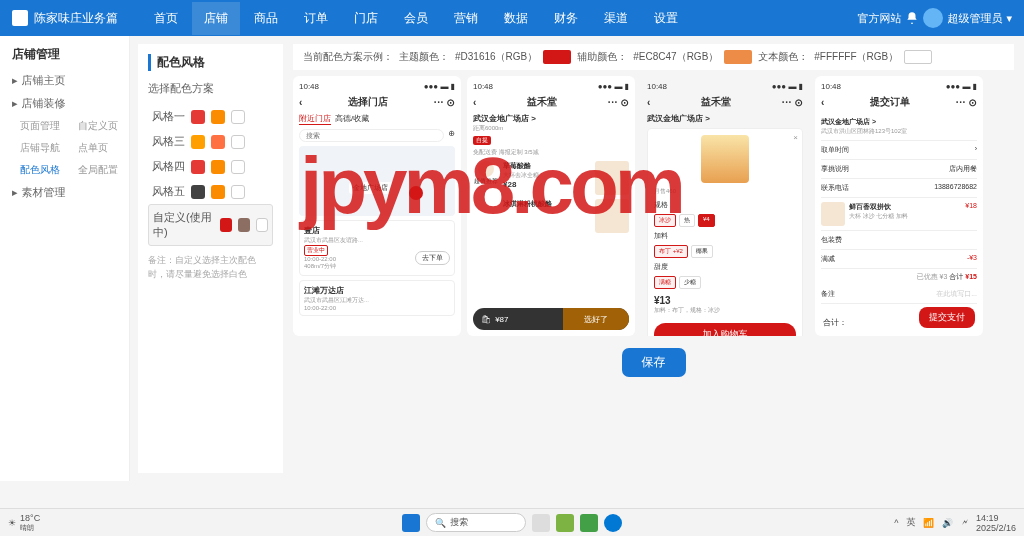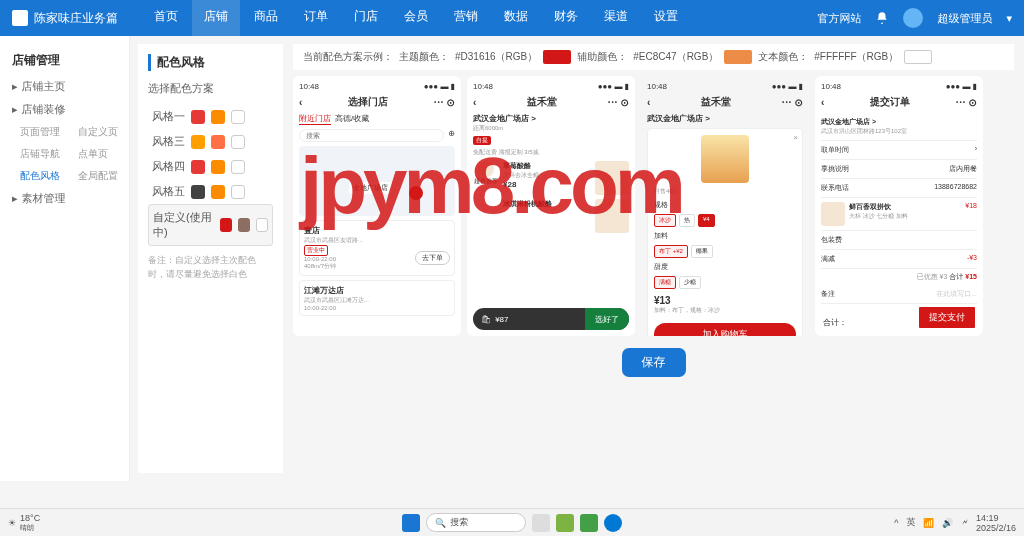--- a/index.html
+++ b/index.html
@@ -1,27 +1,27 @@
 <!DOCTYPE html>
 <html><head>
 <meta charset="utf-8">
 <style>
 *{margin:0;padding:0;box-sizing:border-box;font-family:-apple-system,BlinkMacSystemFont,"Segoe UI",sans-serif}
 body{background:#f5f5f5;width:1024px;height:536px;overflow:hidden;position:relative;font-size:11px}
-.topbar{height:36px;background:#1976d2;color:#fff;display:flex;padding:0 12px}
+.topbar{height:36px;background:#1976d2;color:#fff;display:flex;align-items:center;padding:0 12px}
 .logo{display:flex;align-items:center;gap:6px;font-size:12px}
 .logo-icon{width:16px;height:16px;background:#fff;border-radius:2px}
 .topnav{display:flex;margin-left:24px;gap:2px}
 .topnav-item{padding:8px 12px;font-size:12px;cursor:pointer}
 .topnav-item.active{background:rgba(255,255,255,0.15)}
-.topright{margin-left:auto;display:flex;align-items:center;gap:14px;font-size:11px}
+.topright{margin-left:auto;display:flex;align-items:center;gap:4px;font-size:11px}
 .avatar{width:20px;height:20px;background:#64b5f6;border-radius:50%}
 .bell{width:14px;height:14px}
 .layout{display:flex;height:445px}
-.sidebar{width:130px;background:#fff;border-right:1px solid #eee;padding-top:10px}
+.sidebar{width:130px;background:#fff;border-right:1px solid #eee;padding-top:4px}
 .sidebar-title{padding:6px 12px;font-size:12px;font-weight:600;color:#333}
 .sidebar-group{padding:4px 12px;font-size:11px;color:#666;display:flex;align-items:center;gap:4px}
 .sidebar-sub{padding:4px 0 4px 20px;display:flex;gap:18px;font-size:10px;color:#999}
 .sidebar-item.active{color:#1976d2}
 .main{flex:1;display:flex}
 .schemes{width:145px;background:#fff;margin:8px 0 8px 8px;padding:10px}
 .main-title{font-size:12px;font-weight:600;color:#333;margin-bottom:10px;border-left:3px solid #1976d2;padding-left:6px}
 .scheme-label{font-size:11px;color:#666;margin-bottom:8px}
 .scheme-row{display:flex;align-items:center;gap:6px;padding:5px 4px;font-size:11px;color:#555;cursor:pointer}
 .scheme-row.active{background:#f5f5f5;border:1px solid #ddd;border-radius:3px}
@@ -46,29 +46,29 @@
 .store-card{border:1px solid #eee;border-radius:4px;padding:4px;margin-bottom:4px}
 .store-name{font-size:8px;font-weight:600}
 .store-addr{font-size:6px;color:#999}
 .tag{display:inline-block;border:1px solid #d31616;color:#d31616;border-radius:2px;padding:0 2px;font-size:6px}
 .product-row{display:flex;gap:4px;margin-bottom:4px}
 .product-img{width:34px;height:34px;background:#f5e6d3;border-radius:3px}
 .product-name{font-size:7px;font-weight:600}
 .product-price{font-size:8px;color:#333;font-weight:700}
 .badge{position:absolute;background:#d31616;color:#fff;font-size:6px;padding:1px 4px;border-radius:6px}
 .cart-bar{position:absolute;bottom:6px;left:6px;right:6px;height:22px;background:#333;border-radius:11px;display:flex;align-items:center;color:#fff;font-size:8px}
-.cart-bar .btn{background:#15803d;height:100%;padding:0 10px;display:flex;align-items:center;border-radius:0 11px 11px 0;margin-left:auto}
+.cart-bar .btn{background:#a16207;height:100%;padding:0 21px;display:flex;align-items:center;border-radius:0 11px 11px 0;margin-left:auto}
 .modal-prod{background:#fff;border-radius:4px;padding:6px;position:relative;margin-top:4px;border:1px solid #eee}
 .modal-img{width:48px;height:48px;margin:0 auto;background:linear-gradient(#f9e4a8,#e8a050);border-radius:4px}
 .modal-close{position:absolute;right:4px;top:4px;color:#999}
 .spec-btns{display:flex;gap:3px;margin-top:4px}
 .spec-btn{border:1px solid #ddd;border-radius:2px;padding:1px 4px;font-size:6px}
 .spec-btn.active{border-color:#d31616;color:#d31616;background:#fdf0f0}
 .add-cart-btn{background:#d31616;color:#fff;text-align:center;padding:5px;border-radius:12px;font-size:9px;margin-top:8px}
-.checkout-btn{position:absolute;bottom:8px;right:8px;background:#d31616;color:#fff;padding:4px 10px;border-radius:1px;font-size:9px}
+.checkout-btn{position:absolute;bottom:8px;right:8px;background:#d31616;color:#fff;padding:4px 10px;border-radius:8px;font-size:9px}
 .order-section{border-bottom:1px solid #eee;padding:4px 0;font-size:7px}
 .watermark{position:absolute;top:140px;left:300px;font-size:80px;font-weight:700;color:rgba(211,22,22,0.85);pointer-events:none;z-index:100;letter-spacing:-4px}
 .save-area{text-align:center;padding:12px}
 .save-btn{background:#1976d2;color:#fff;border:none;padding:6px 20px;border-radius:7px;font-size:12px;cursor:pointer}
 .taskbar{position:absolute;bottom:0;left:0;right:0;height:28px;background:#f3f3f3;border-top:1px solid #ddd;display:flex;align-items:center;padding:0 8px;font-size:9px;color:#555}
 .taskbar-center{position:absolute;left:50%;transform:translateX(-50%);display:flex;gap:6px;align-items:center}
 .tb-icon{width:18px;height:18px;background:#ddd;border-radius:3px}
 .tb-search{display:flex;align-items:center;gap:4px;background:#fff;border:1px solid #ccc;border-radius:10px;padding:2px 8px;width:100px}
 .taskbar-right{margin-left:auto;display:flex;gap:8px;align-items:center}
 .weather{display:flex;align-items:center;gap:4px}

